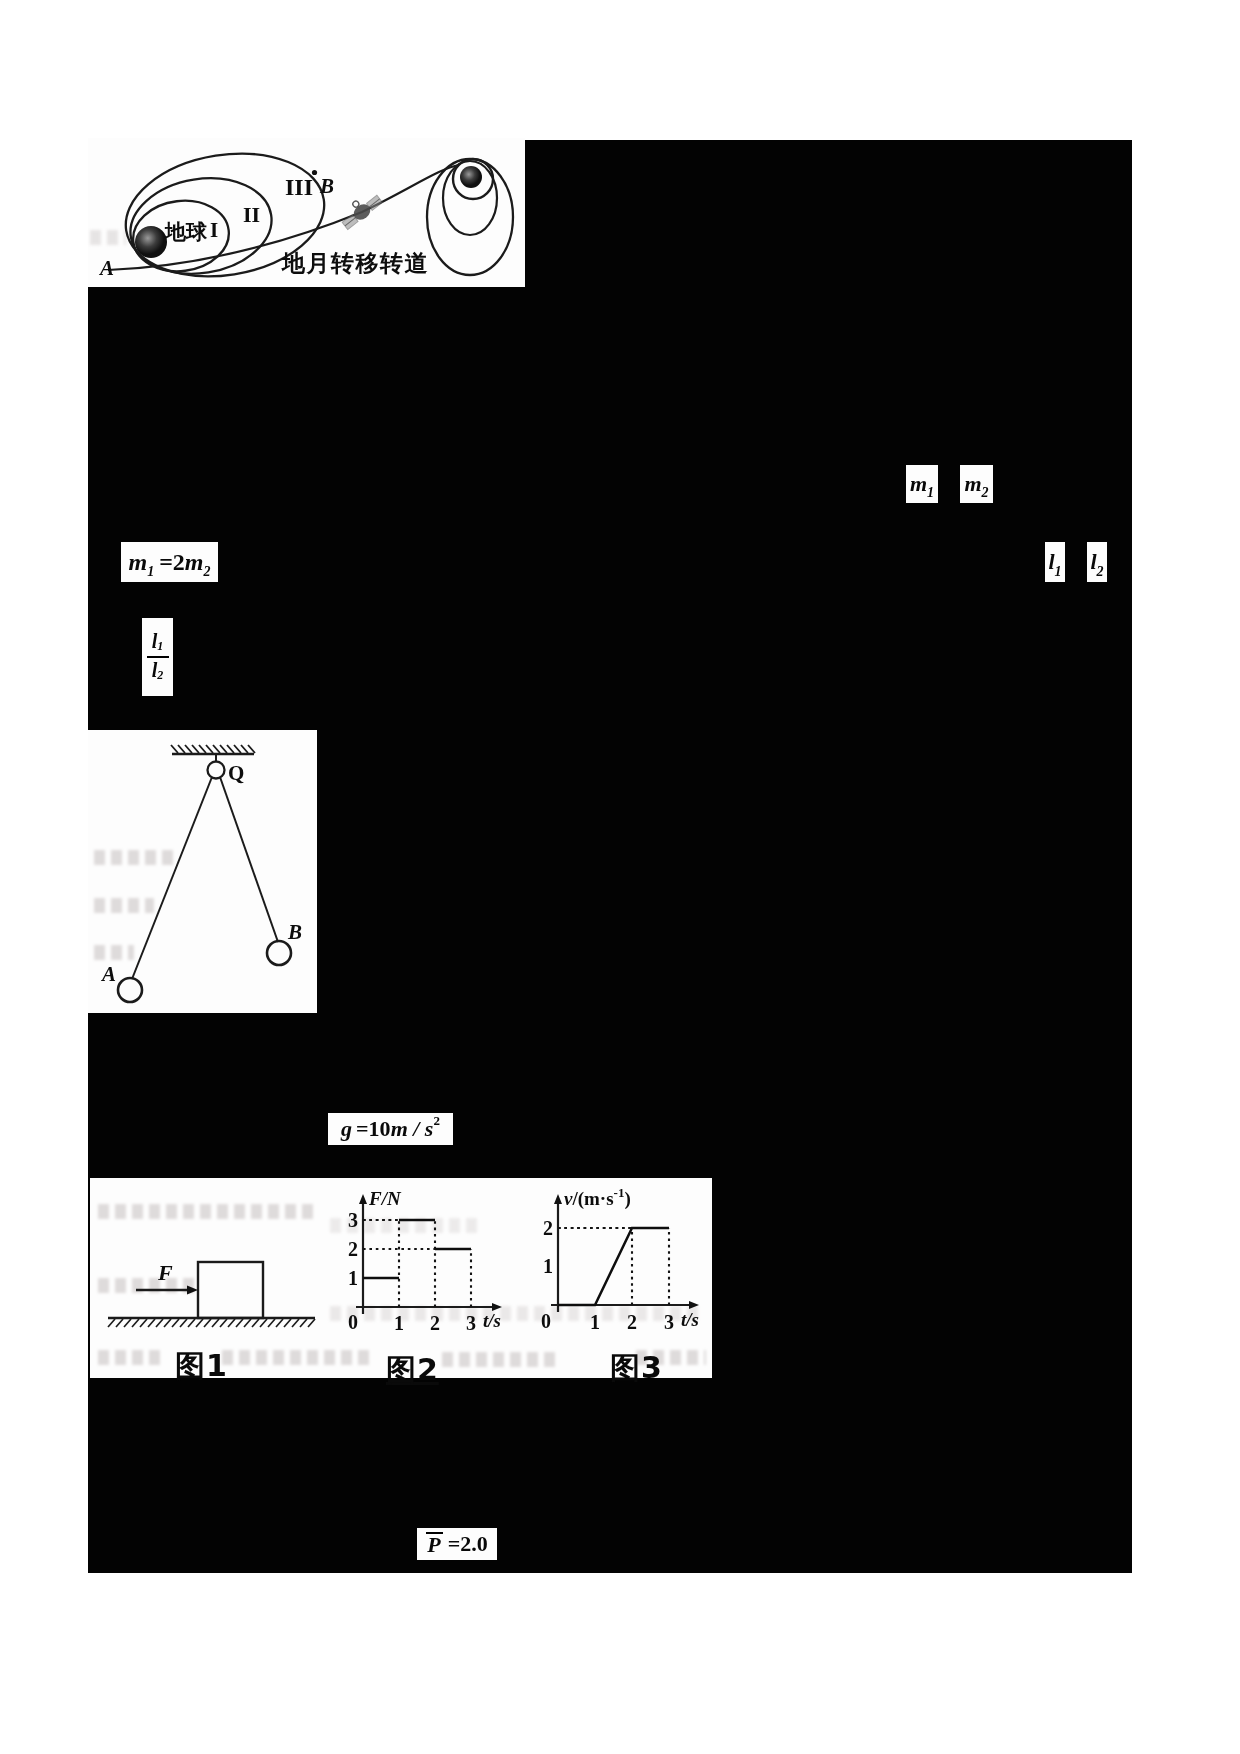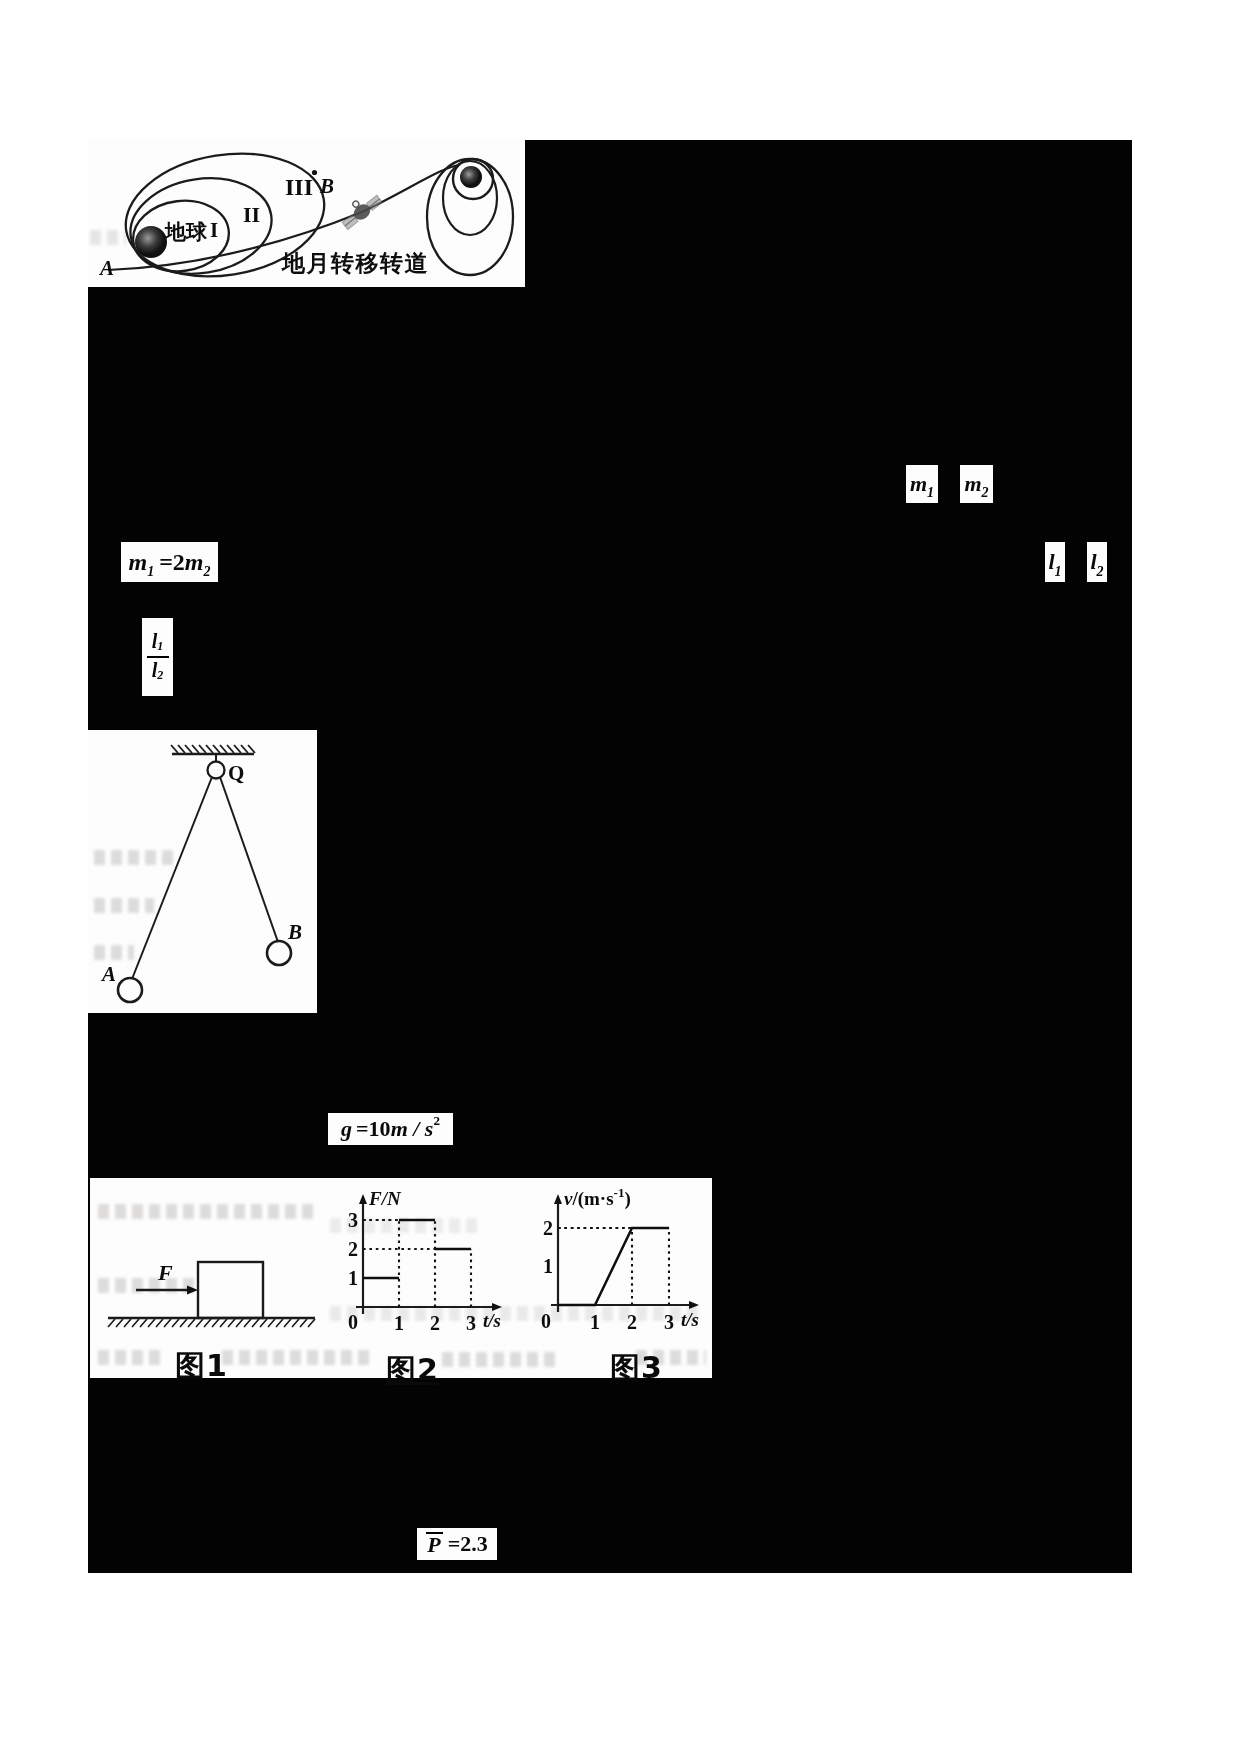--- a/index.html
+++ b/index.html
@@ -253,16 +253,16 @@
         <line x1="101" y1="122" x2="101" y2="45" class="gdash"></line>
         <line x1="27" y1="45" x2="138" y2="45" class="gdash"></line>
         <line x1="138" y1="122" x2="138" y2="45" class="gdash"></line>
         <polyline points="27,122 64,122 101,45 138,45" class="gline"></polyline>
       </svg>
     <div class="caption" style="left:492px;top:170px;margin-left:28px;">图3</div>
   </div>
 
   <div class="wb fml" style="left:417px;top:1528px;width:80px;height:32px;font-size:22px;">
     <span class="ovl it">P</span>
-    <span style="margin-left:5px;">=2.3</span>
+    <span style="margin-left:5px;">=2.0</span>
   </div>
 
 </div>
 
 </body></html>

